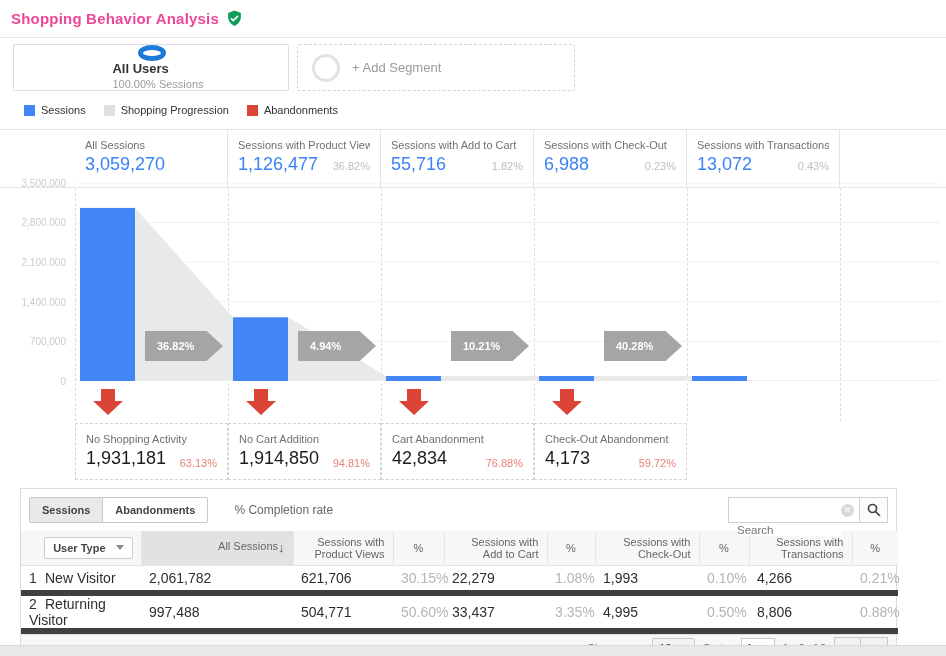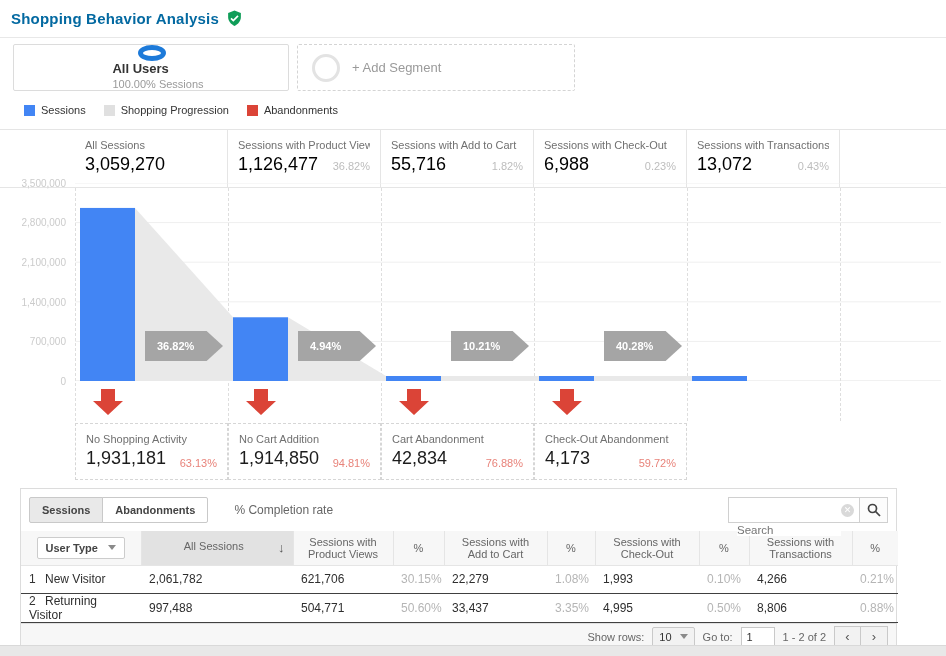--- a/index.html
+++ b/index.html
@@ -1,21 +1,21 @@
 <!DOCTYPE html>
 <html><head>
 <meta charset="utf-8">
 <style>
   * { margin:0; padding:0; box-sizing:border-box; }
   html,body { width:946px; height:656px; background:#e8e8e8; font-family:"Liberation Sans", sans-serif; }
   #app { position:relative; width:946px; height:656px; background:#fff; overflow:hidden; }
 
   
   .titlebar { position:absolute; top:0; left:0; right:0; height:38px; background:#fff; border-bottom:1px solid #e8e8e8; display:flex; align-items:center; padding-left:11px; }
-  .titlebar h1 { font-size:15px; font-weight:bold; color:#0369a1; letter-spacing:.2px; }
+  .titlebar h1 { font-size:15px; font-weight:bold; color:#ec4899; letter-spacing:.2px; }
   .badge { margin-left:7px; display:inline-flex; }
 
   
   .segment-card { position:absolute; top:44px; height:47px; background:#fff; border:1px solid #dcdcdc; border-radius:2px; display:flex; align-items:center; padding-left:14px; cursor:pointer; }
   .segment-all { left:13px; width:276px;flex-direction:column; }
   .segment-add { left:297px; width:278px; border:1px dashed #d4d4d4; }
   .ring-blue { width:28px; height:28px; border-radius:50%; border:5px solid #1d7ad9; margin-right:12px; }
   .ring-gray { width:28px; height:28px; border-radius:50%; border:3px solid #e3e3e3; margin-right:12px; }
   .seg-name { font-size:13px; font-weight:bold; color:#333; }
   .seg-detail { font-size:11px; color:#9a9a9a; margin-top:2px; }
@@ -24,21 +24,21 @@
   
   .legend { position:absolute; top:104px; left:24px; display:flex; align-items:center; gap:18px; }
   .legend-item { display:flex; align-items:center; gap:6px; font-size:11px; color:#333; }
   .swatch { width:11px; height:11px; display:inline-block; }
 
   
   .stage-row { position:absolute; top:129px; left:0; width:946px; height:59px; border-top:1px solid #e5e5e5; border-bottom:1px solid #e5e5e5; }
   .stage-cell { position:absolute; top:0; height:58px; width:153px; border-right:1px solid #e5e5e5; padding:9px 10px 0 10px; }
   .stage-label { font-size:11px; color:#707070; white-space:nowrap; overflow:hidden; }
   .stage-line { display:flex; align-items:baseline; justify-content:space-between; margin-top:3px; }
-  .stage-value { font-size:18px; color:#000000; }
+  .stage-value { font-size:18px; color:#3b82f6; }
   .stage-pct { font-size:11px; color:#bdbdbd; }
 
   
   .ytick { position:absolute; width:66px; text-align:right; font-size:10px; color:#cbcbcb; }
   .vline { position:absolute; top:188px; height:233px; width:0; border-left:1px dashed #dedede; }
   #funnel-svg { position:absolute; left:75px; top:183px; }
 
   .flow-arrow { position:absolute; top:331px; width:78px; height:30px; background:#a5a5a5; color:#fff; font-size:11px; font-weight:bold; display:flex; align-items:center; padding-left:12px; clip-path:polygon(0 0, 79% 0, 100% 50%, 79% 100%, 0 100%); }
   .drop-arrow { position:absolute; top:389px; width:32px; height:27px; }
 
@@ -57,25 +57,25 @@
   .tab-btn + .tab-btn { margin-left:-1px; border-radius:0 2px 2px 0; }
   .tab-btn.active:first-child { border-radius:2px 0 0 2px; }
   .completion-label { margin-left:26px; font-size:12px; color:#666; }
   .search-wrap { margin-left:auto; display:flex; align-items:center; }
   .search-input-box { width:132px; height:26px; border:1px solid #d0d0d0; display:flex; align-items:center; padding:0 5px 0 8px; }
   .search-input-box input { border:none; outline:none; width:100%; font-size:11.5px; color:#555; font-family:"Liberation Sans",sans-serif;margin-top:40px; }
   .clear-btn { width:13px; height:13px; border-radius:50%; background:#d9d9d9; color:#fff; font-size:9px; line-height:13px; text-align:center; flex:none; cursor:pointer; }
   .search-btn { width:28px; height:26px; border:1px solid #d0d0d0; border-left:none; background:#fcfcfc; display:flex; align-items:center; justify-content:center; cursor:pointer; }
 
   table.data { width:100%; border-collapse:collapse; table-layout:fixed; }
-  table.data th { background:#f7f7f7; border:1px solid #e5e5e5; border-left:none; font-size:11px; font-weight:normal; color:#666; text-align:center; padding:4px 8px; height:34px; vertical-align:middle; }
+  table.data th { background:#f7f7f7; border:1px solid #e5e5e5; border-left:none; font-size:11px; font-weight:normal; color:#666; text-align:right; padding:4px 8px; height:34px; vertical-align:middle; }
   table.data th:last-child { border-right:none; }
   table.data th.sorted { background:#e2e2e2; }
   table.data th.pct-col { text-align:center; }
-  table.data td { font-size:12px; color:#2e2e2e; padding:0 8px; height:28px; border-bottom:1px solid #404040; vertical-align:middle; }
+  table.data td { font-size:14px; color:#2e2e2e; padding:0 8px; height:28px; border-bottom:6px solid #404040; vertical-align:middle; }
   table.data td.pct { text-align:right; color:#b5b5b5; padding-right:12px; }
   .usertype-chip { display:inline-flex; align-items:center; gap:10px; border:1px solid #ccc; background:#fff; border-radius:2px; padding:4px 8px; font-size:11px; font-weight:bold; color:#444; cursor:pointer; }
   .caret-down { width:0; height:0; border-left:4px solid transparent; border-right:4px solid transparent; border-top:5px solid #8a8a8a; }
   .sort-arrow { float:right; color:#555; font-size:13px; cursor:pointer; }
   .rownum { display:inline-block; width:16px; color:#333; }
 
   .table-footer { height:27px; background:#f7f7f7; border-top:1px solid #e0e0e0; display:flex; align-items:center; justify-content:flex-end; gap:8px; padding-right:8px; font-size:11px; color:#666; }
   .rows-select { height:20px; border:1px solid #c9c9c9; border-radius:2px; background:#f2f2f2; display:flex; align-items:center; gap:8px; padding:0 6px; font-size:11px; color:#333; cursor:pointer; }
   .goto-input { width:34px; height:20px; border:1px solid #c9c9c9; font-size:11px; text-align:left; padding-left:5px; color:#333; font-family:"Liberation Sans",sans-serif; }
   .pager { display:flex; }

